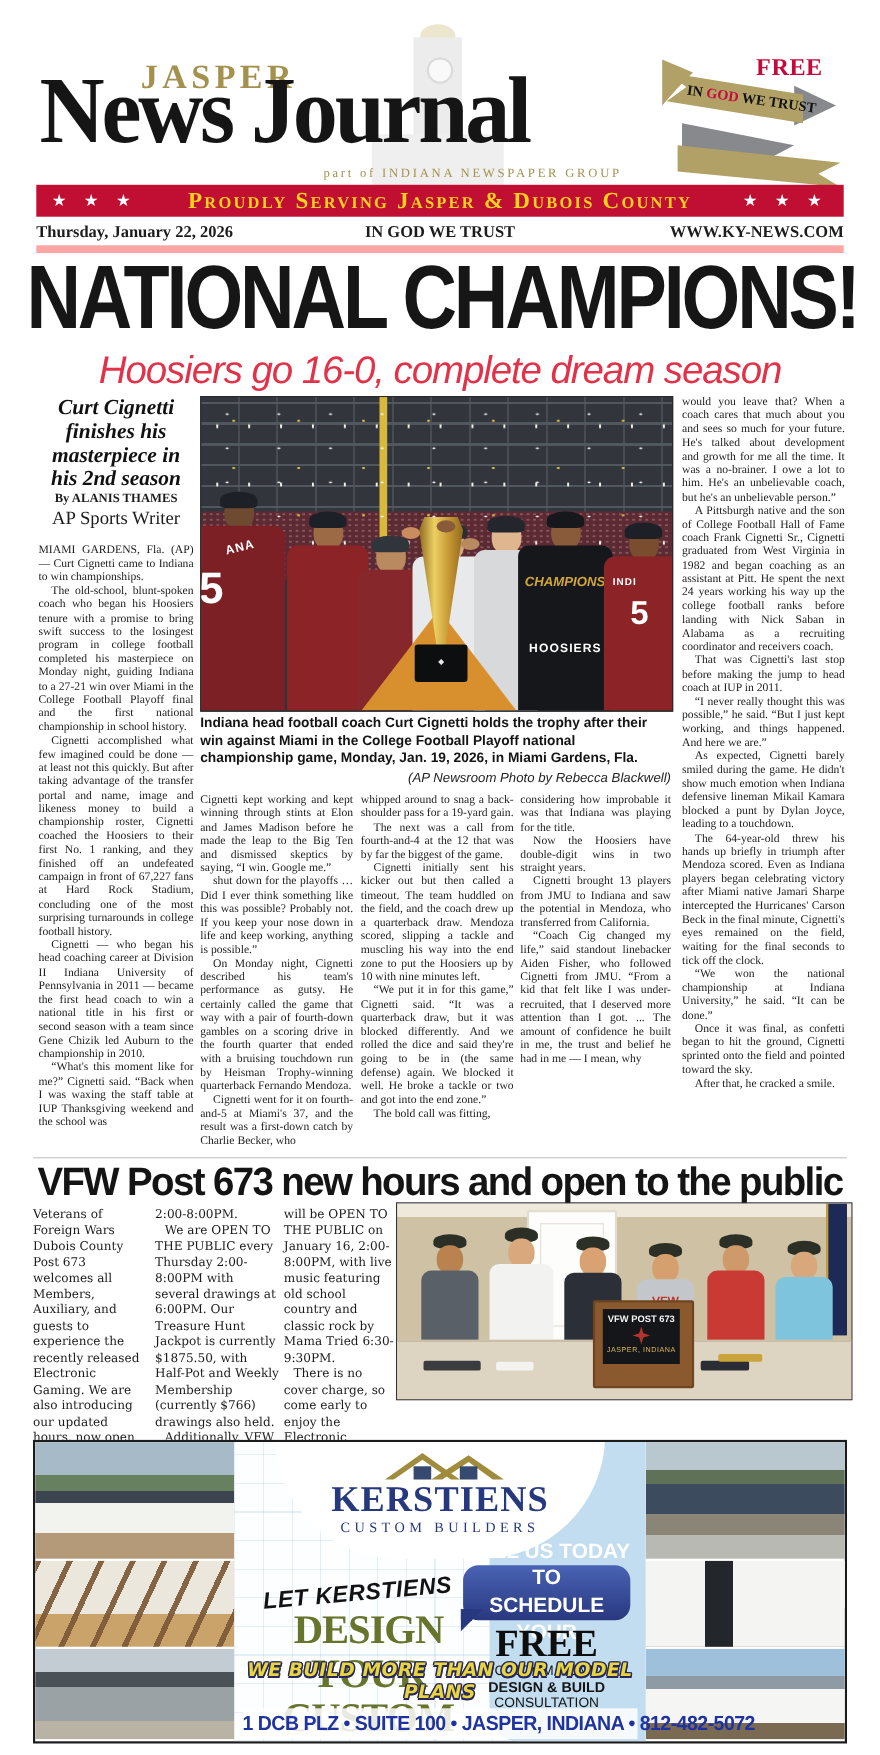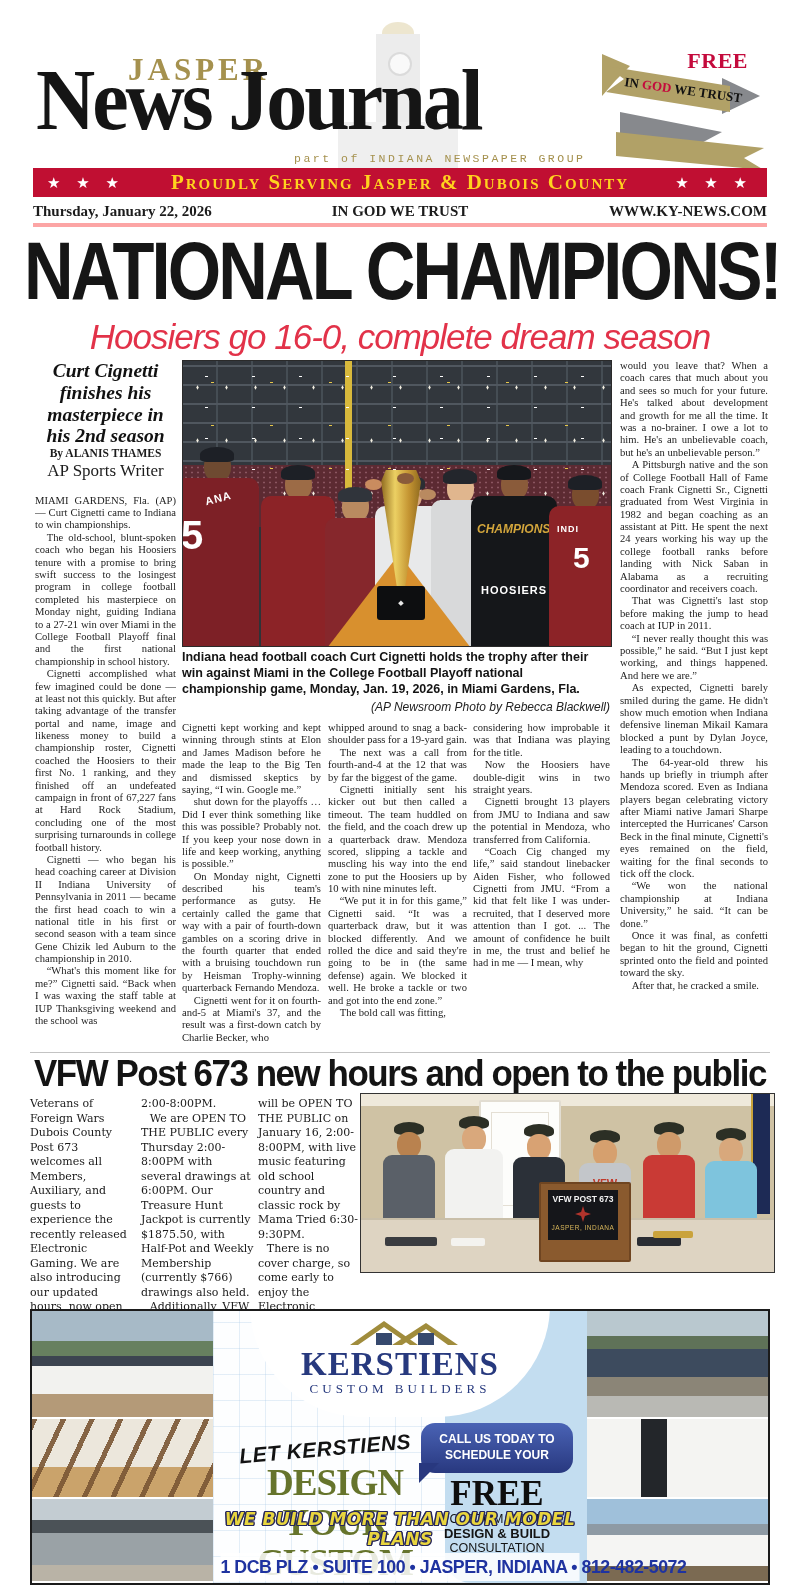--- a/index.html
+++ b/index.html
@@ -15,31 +15,31 @@
            border-radius:50% 50% 0 0;}
   .ch-base{position:absolute;left:0;top:88px;width:120px;height:52px;background:#d4d4d4;}
   .ch-clock{position:absolute;left:50px;top:18px;width:20px;height:20px;border-radius:50%;
             background:#efefef;border:2px solid #9a9a9a;}
   .nameplate{position:absolute;left:36px;top:52px;width:580px;height:118px;}
   .np-city{position:absolute;left:92px;top:0;font-family:"Liberation Serif",serif;
            font-size:31px;font-weight:bold;color:#a5914e;letter-spacing:4px;}
   .np-name{position:absolute;left:0;top:6px;font-family:"Liberation Serif",serif;
            font-size:82px;font-weight:bold;letter-spacing:-3px;color:#151515;line-height:1;
            white-space:nowrap;transform:scaleY(1.05);transform-origin:top left;}
-  .np-tag{position:absolute;left:258px;top:100px;font-family:Liberation Mono, monospace;
+  .np-tag{position:absolute;left:258px;top:100px;font-family:Liberation Serif, serif;
           font-size:11.5px;color:#a5914e;letter-spacing:2.5px;}
   .ribbon{position:absolute;right:28px;top:44px;width:200px;height:130px;}
   
   .banner{position:absolute;left:33px;right:33px;top:168px;height:29px;background:#c00f32;
           display:flex;align-items:center;justify-content:space-between;padding:0 14px;}
   .banner .stars{color:#ffffff;font-size:15px;letter-spacing:6px;}
   .banner .btxt{font-family:"Liberation Serif",serif;font-weight:bold;font-variant:small-caps;
           color:#ffd21e;font-size:21px;letter-spacing:2px;}
   .dateline{position:absolute;left:33px;right:33px;top:199px;height:24px;
-            border-bottom:4px solid #fca5a5;display:flex;align-items:center;
+            border-bottom:7px solid #fca5a5;display:flex;align-items:center;
             font-family:"Liberation Serif",serif;font-weight:bold;font-size:15px;}
   .dateline .dl-left{flex:1;text-align:left;}
   .dateline .dl-mid{flex:1;text-align:center;}
   .dateline .dl-right{flex:1;text-align:right;}
   
   .headline-wrap{height:126px;text-align:center;overflow:visible;}
   .main-headline{margin:4px 0 0;font-family:"Liberation Sans",sans-serif;font-weight:bold;
         font-size:73px;letter-spacing:-3px;color:#161616;line-height:1.0;white-space:nowrap;
         transform:scale(.94,1.12);transform-origin:center top;}
   .sub-headline{margin:14px 0 0;font-family:"Liberation Sans",sans-serif;font-style:italic;
@@ -153,21 +153,21 @@
   .ad-brandsub{font-family:"Liberation Serif",serif;font-size:13px;color:#27397e;
       letter-spacing:4px;margin-top:1px;}
   .ad-leadin{position:absolute;left:26px;top:126px;font-family:"Liberation Sans",sans-serif;
       font-weight:bold;font-style:italic;font-size:21px;color:#131313;transform:rotate(-5deg);
       letter-spacing:.5px;}
   .ad-big{position:absolute;left:8px;top:152px;font-family:"Liberation Serif",serif;
       font-weight:bold;font-size:37px;line-height:1.08;color:#66742c;letter-spacing:-1px;
       text-align:center;width:228px;}
   .ad-bubble{position:absolute;right:14px;top:112px;width:152px;height:50px;border-radius:14px;
       background:linear-gradient(180deg,#4a63b5,#28387f);color:#fff;text-align:center;
-      font-family:"Liberation Sans",sans-serif;font-weight:bold;font-size:12px;line-height:1.3;
+      font-family:"Liberation Sans",sans-serif;font-weight:bold;font-size:19px;line-height:1.3;
       display:flex;flex-direction:column;justify-content:center;}
   .ad-bubble:after{content:"";position:absolute;left:-2px;bottom:-10px;border:10px solid transparent;
       border-top-color:#28387f;border-left-color:#28387f;}
   .ad-free{position:absolute;right:14px;top:166px;width:152px;text-align:center;
       font-family:"Liberation Serif",serif;}
   .ad-free .f1{font-size:35px;font-weight:bold;color:#0e0e0e;line-height:.95;}
   .ad-free .f2{font-family:"Liberation Sans",sans-serif;font-size:12.5px;color:#141414;margin-top:2px;}
   .ad-free .f3{font-family:"Liberation Sans",sans-serif;font-size:13px;font-weight:bold;color:#141414;}
   .ad-free .f4{font-family:"Liberation Sans",sans-serif;font-size:12.5px;color:#141414;}
   .ad-slogan{position:absolute;left:0;right:0;bottom:34px;text-align:center;

